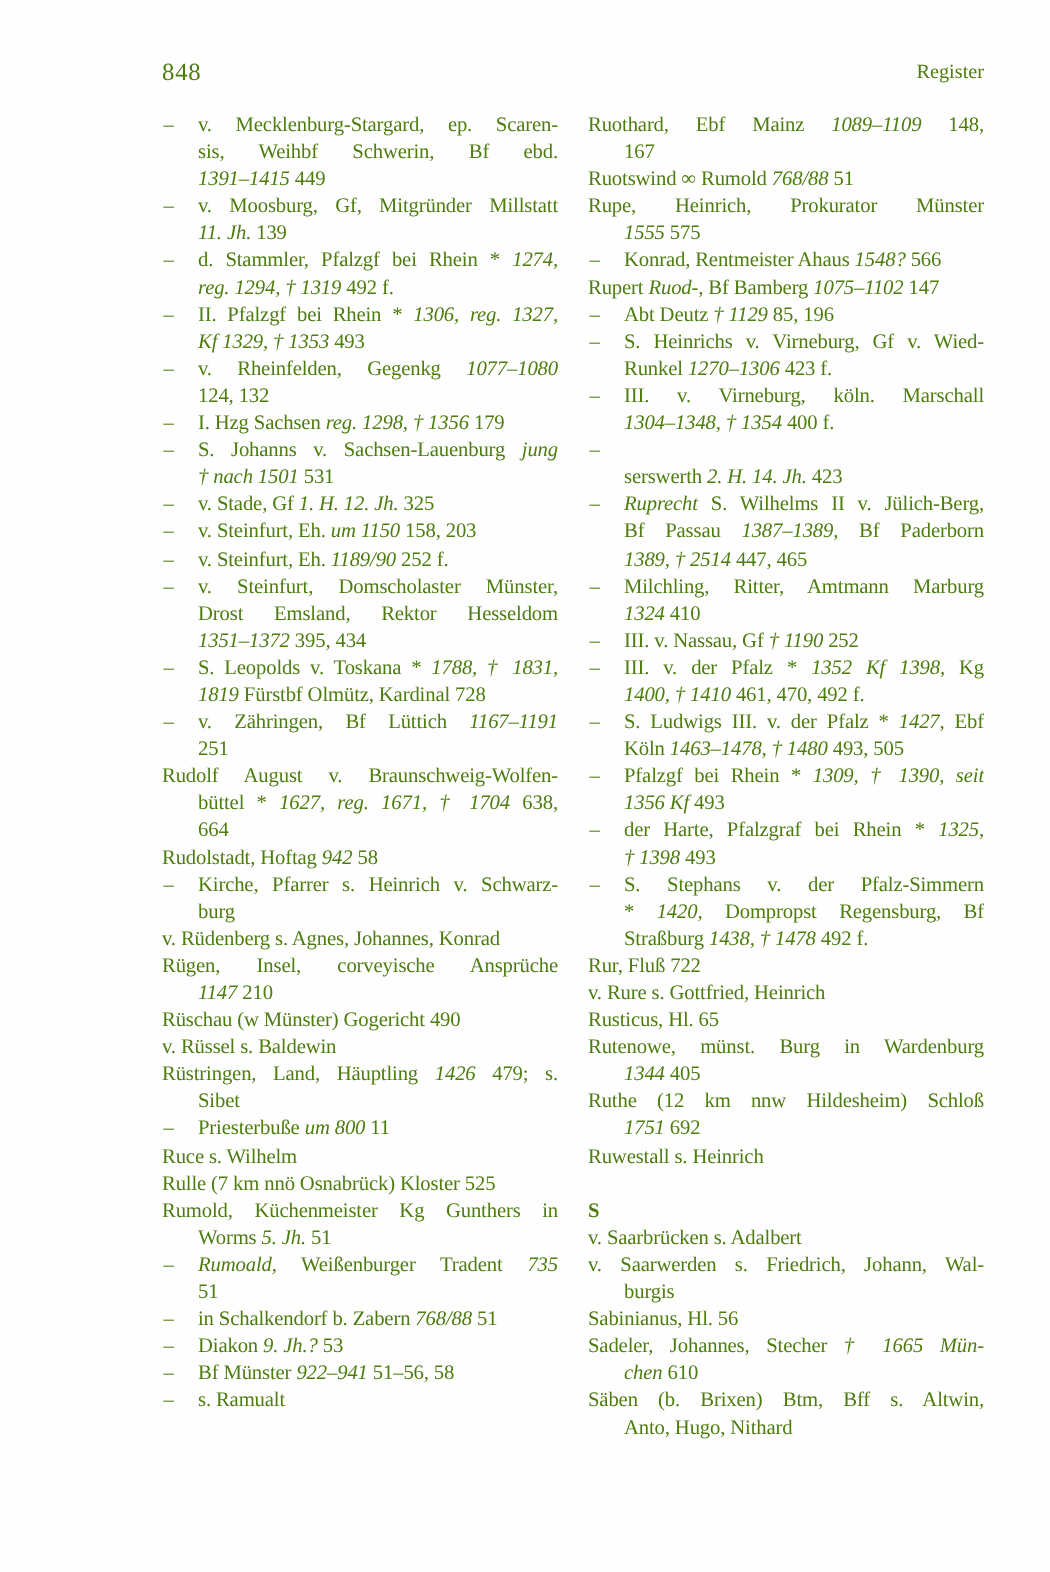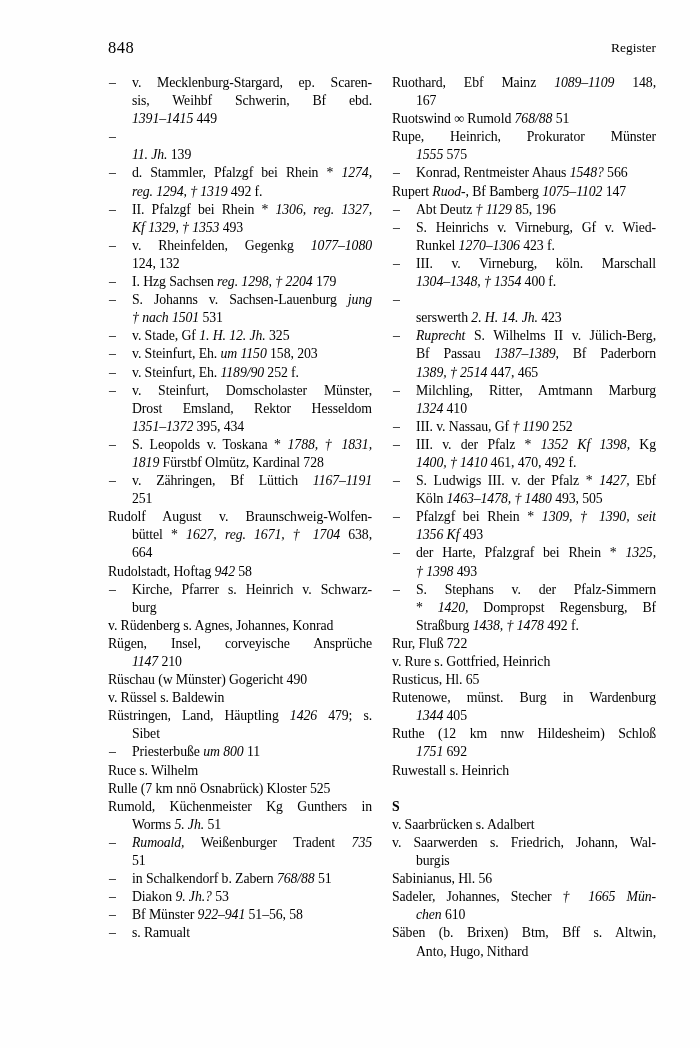--- a/index.html
+++ b/index.html
@@ -8,21 +8,21 @@
     background: #fefefe;
     width: 700px;
     height: 1048px;
     overflow: hidden;
   }
   .page {
     position: relative;
     width: 700px;
     height: 1048px;
     background: #fefefe;
-    color: #000000;
+    color: #4d7c0f;
     font-family: "Liberation Serif", "DejaVu Serif", serif;
   }
   .header {
     position: absolute;
     top: 38px;
     left: 108px;
     width: 548px;
     height: 20px;
   }
   .page-number {
@@ -78,29 +78,29 @@
 <div class="page">
   <div class="header">
     <span class="page-number">848</span>
     <span class="running-title">Register</span>
   </div>
   <div class="body">
     <div class="col">
         <div class="line hang j"><span class="dash">–</span><span>v. Mecklenburg-Stargard, ep. Scaren-</span></div>
         <div class="line hang j"><span>sis, Weihbf Schwerin, Bf ebd.</span></div>
         <div class="line hang"><span class="it">1391–1415</span><span> 449</span></div>
-        <div class="line hang j"><span class="dash">–</span></div>
+        <div class="line hang j"><span class="dash">–</span><span>v. Moosburg, Gf, Mitgründer Millstatt</span></div>
         <div class="line hang"><span class="it">11. Jh.</span><span> 139</span></div>
         <div class="line hang j"><span class="dash">–</span><span>d. Stammler, Pfalzgf bei Rhein * </span><span class="it">1274,</span></div>
         <div class="line hang"><span class="it">reg. 1294, † 1319</span><span> 492 f.</span></div>
         <div class="line hang j"><span class="dash">–</span><span>II. Pfalzgf bei Rhein * </span><span class="it">1306, reg. 1327,</span></div>
         <div class="line hang"><span class="it">Kf 1329, † 1353</span><span> 493</span></div>
         <div class="line hang j"><span class="dash">–</span><span>v. Rheinfelden, Gegenkg </span><span class="it">1077–1080</span></div>
         <div class="line hang"><span>124, 132</span></div>
-        <div class="line hang"><span class="dash">–</span><span>I. Hzg Sachsen </span><span class="it">reg. 1298, † 2204</span><span> 179</span></div>
+        <div class="line hang"><span class="dash">–</span><span>I. Hzg Sachsen </span><span class="it">reg. 1298, † 1356</span><span> 179</span></div>
         <div class="line hang j"><span class="dash">–</span><span>S. Johanns v. Sachsen-Lauenburg </span><span class="it">jung</span></div>
         <div class="line hang"><span class="it">† nach 1501</span><span> 531</span></div>
         <div class="line hang"><span class="dash">–</span><span>v. Stade, Gf </span><span class="it">1. H. 12. Jh.</span><span> 325</span></div>
         <div class="line hang"><span class="dash">–</span><span>v. Steinfurt, Eh. </span><span class="it">um 1150</span><span> 158, 203</span></div>
         <div class="line hang"><span class="dash">–</span><span>v. Steinfurt, Eh. </span><span class="it">1189/90</span><span> 252 f.</span></div>
         <div class="line hang j"><span class="dash">–</span><span>v. Steinfurt, Domscholaster Münster,</span></div>
         <div class="line hang j"><span>Drost Emsland, Rektor Hesseldom</span></div>
         <div class="line hang"><span class="it">1351–1372</span><span> 395, 434</span></div>
         <div class="line hang j"><span class="dash">–</span><span>S. Leopolds v. Toskana * </span><span class="it">1788, † 1831,</span></div>
         <div class="line hang"><span class="it">1819</span><span> Fürstbf Olmütz, Kardinal 728</span></div>

